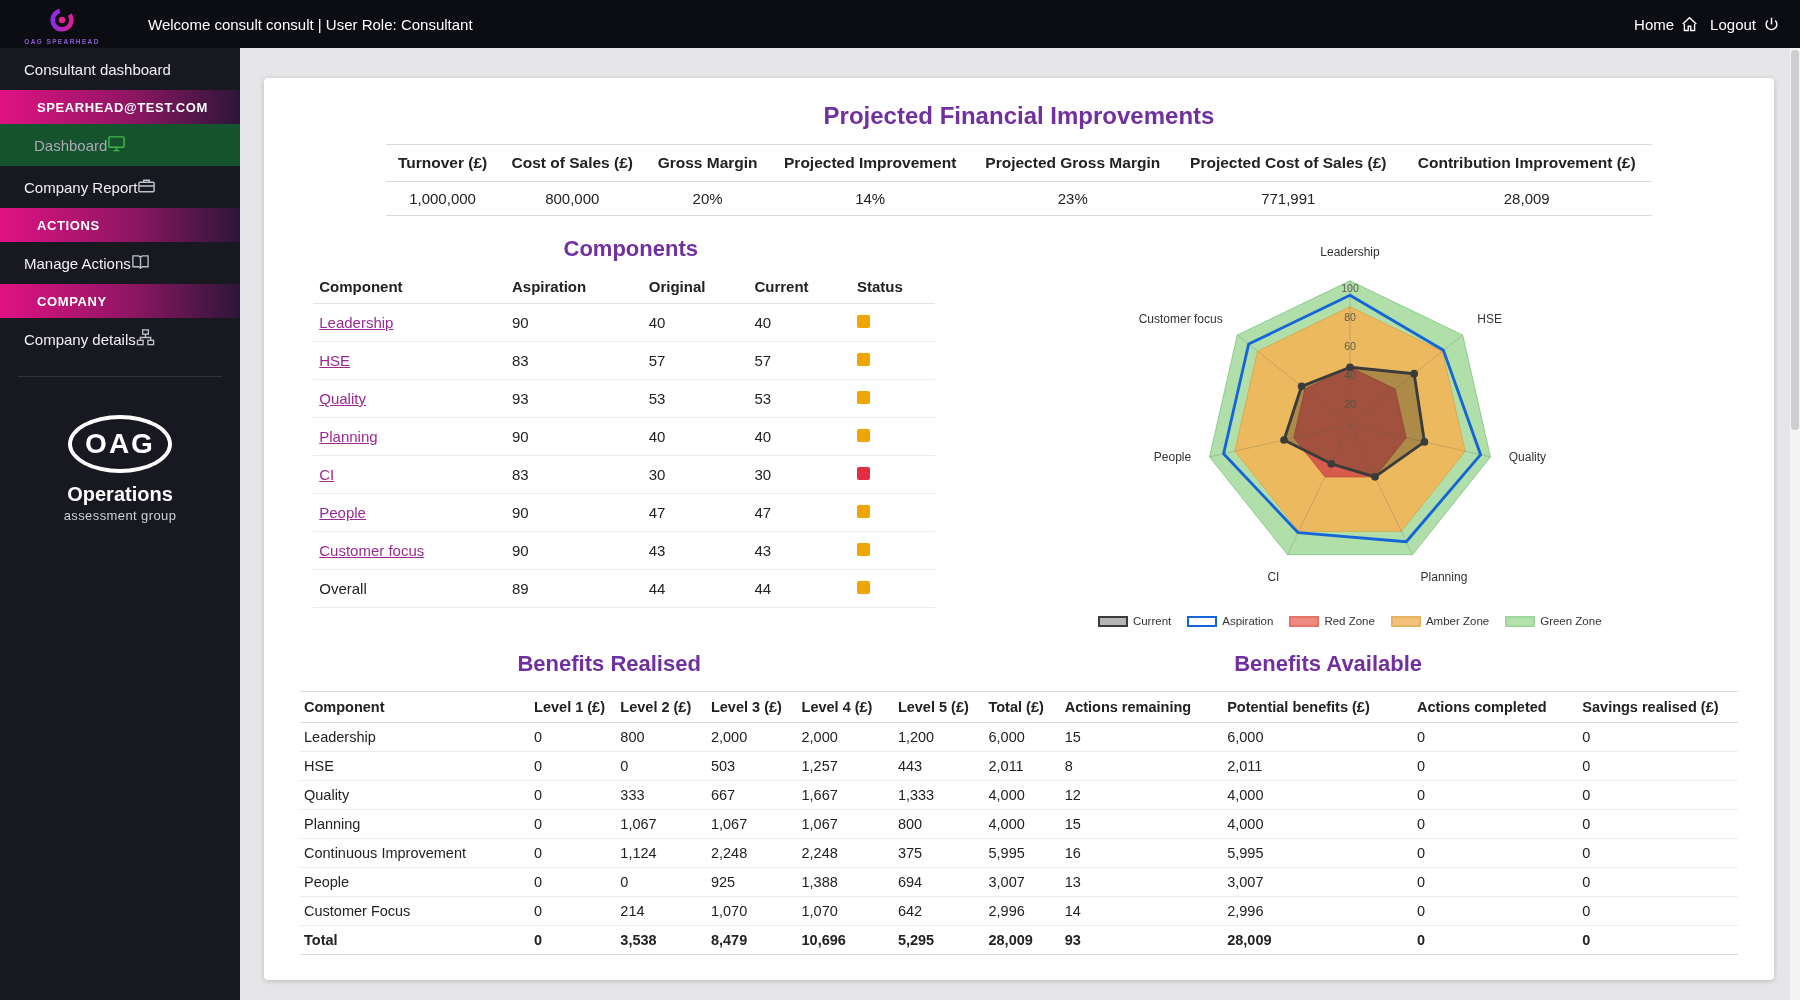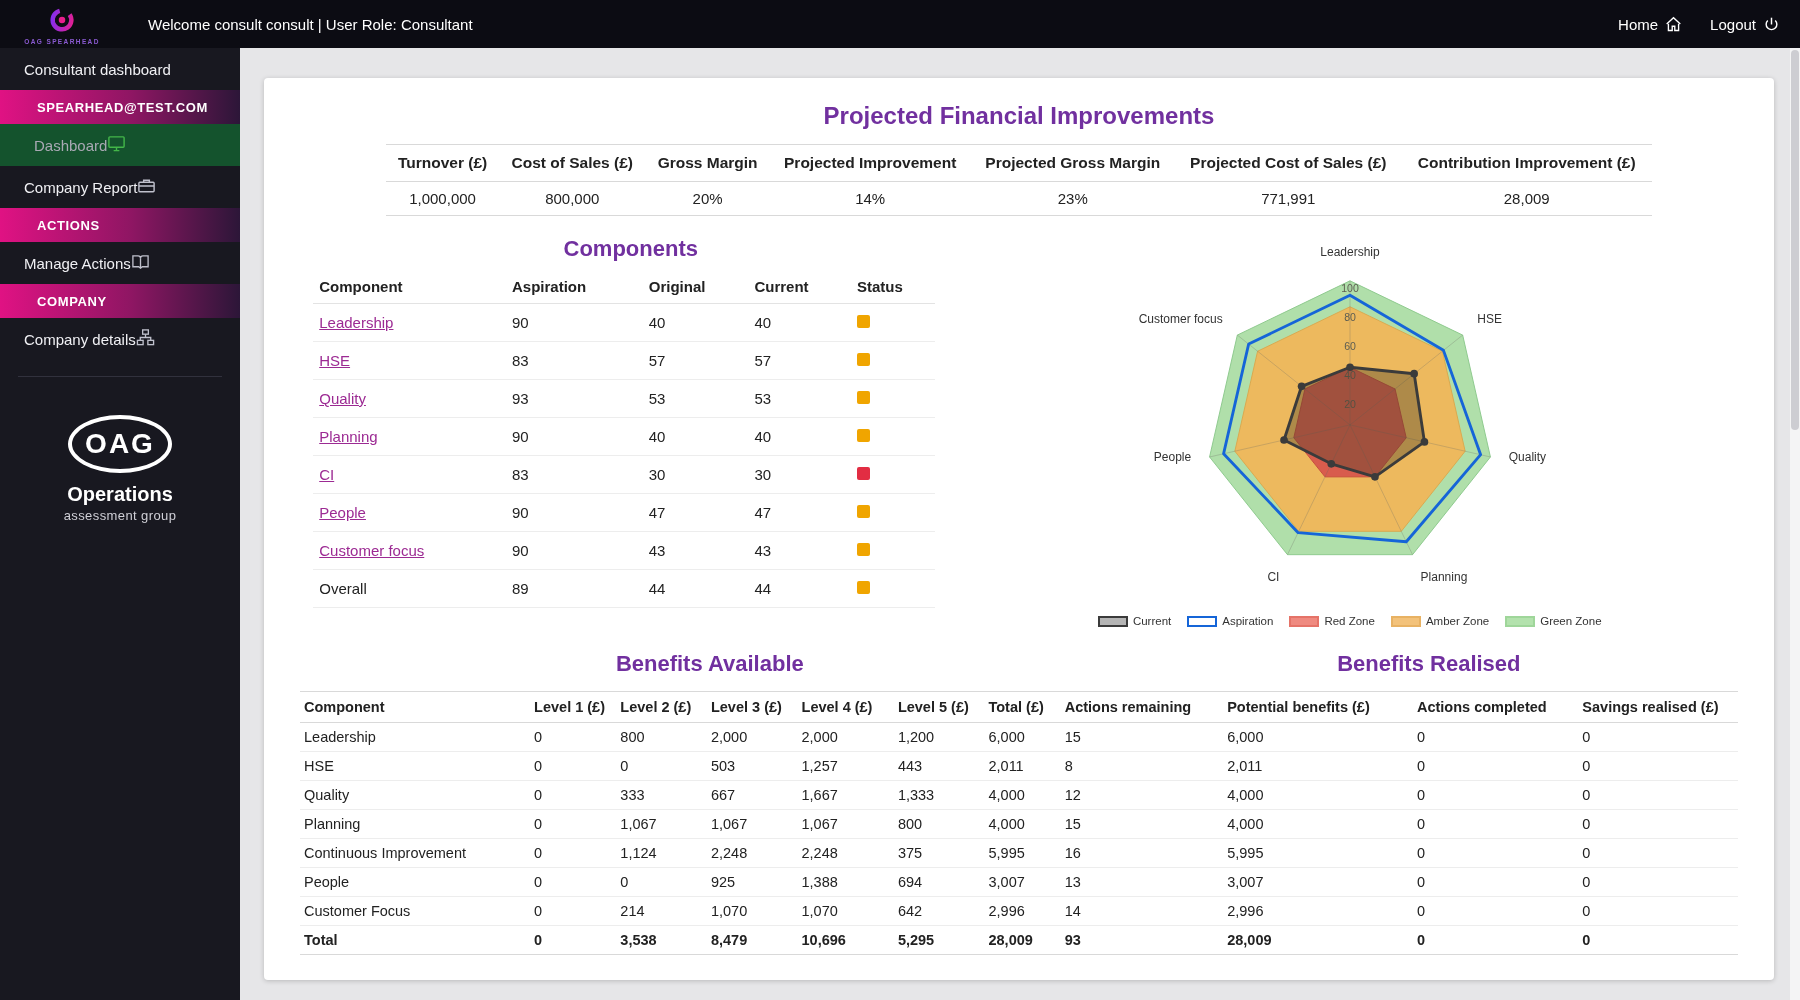--- a/index.html
+++ b/index.html
@@ -8,21 +8,21 @@
     width:1800px; height:1000px; overflow:hidden;
     background:#e6e6e8;
     font-family:"Liberation Sans", sans-serif;
     color:#222;
   }
   
   .topbar { height:48px; background:#0c0c13; display:flex; align-items:center; color:#fff; position:relative; z-index:5; }
   .brand { width:124px; display:flex; flex-direction:column; align-items:center; justify-content:center; padding-top:3px; }
   .brand-text { font-size:6.5px; font-weight:700; color:#8a5ad1; letter-spacing:1.4px; margin-top:1px; white-space:nowrap; }
   .welcome { font-size:15px; margin-left:24px; }
-  .topbar-right { margin-left:auto; display:flex; align-items:center; gap:28px; padding-right:20px; font-size:15px; }
+  .topbar-right { margin-left:auto; display:flex; align-items:center; gap:12px; padding-right:20px; font-size:15px; }
   .topbar-btn { display:flex; align-items:center; gap:7px; cursor:pointer; }
   .topbar-btn svg { display:block; }
   
   .layout { display:flex; height:952px; }
   .sidebar { width:240px; flex-shrink:0; background:#181820; color:#f0f0f4; display:flex; flex-direction:column; font-size:15px; }
   .side-link { height:42px; display:flex; align-items:center; justify-content:flex-start; padding:0 22px 0 24px; cursor:pointer; }
   .side-link .lbl { white-space:nowrap; }
   .side-link.active { background:#14532d; color:#a9a9b4;padding-left:34px; }
   .side-section { height:34px; display:flex; align-items:center; padding:0 37px; font-size:13px; font-weight:700; letter-spacing:0.6px; color:#fff;
     background:linear-gradient(90deg,#e01283 0%, #8e1663 55%, #2c1638 100%); }
@@ -329,22 +329,22 @@
               <span class="legend-item">
                 <span class="legend-swatch" style="background: rgb(179, 226, 173); border-color: rgb(159, 214, 154);"></span>
                 <span>Green Zone</span>
               </span>
             </div>
         </div>
       </div>
 
       <div class="benefits-section">
         <div class="ben-heads">
+          <h2 class="section-title right">Benefits Realised</h2>
           <h2 class="section-title left">Benefits Available</h2>
-          <h2 class="section-title right">Benefits Realised</h2>
         </div>
         <table class="ben-table">
           <thead>
               <tr id="ben-head">
                 <th>Component</th>
                 <th>Level 1 (£)</th>
                 <th>Level 2 (£)</th>
                 <th>Level 3 (£)</th>
                 <th>Level 4 (£)</th>
                 <th>Level 5 (£)</th>

